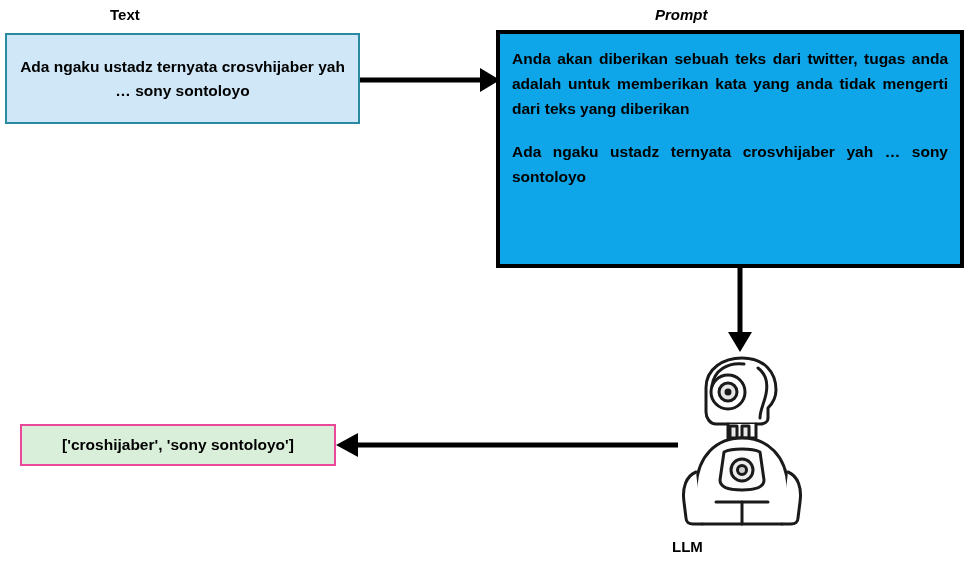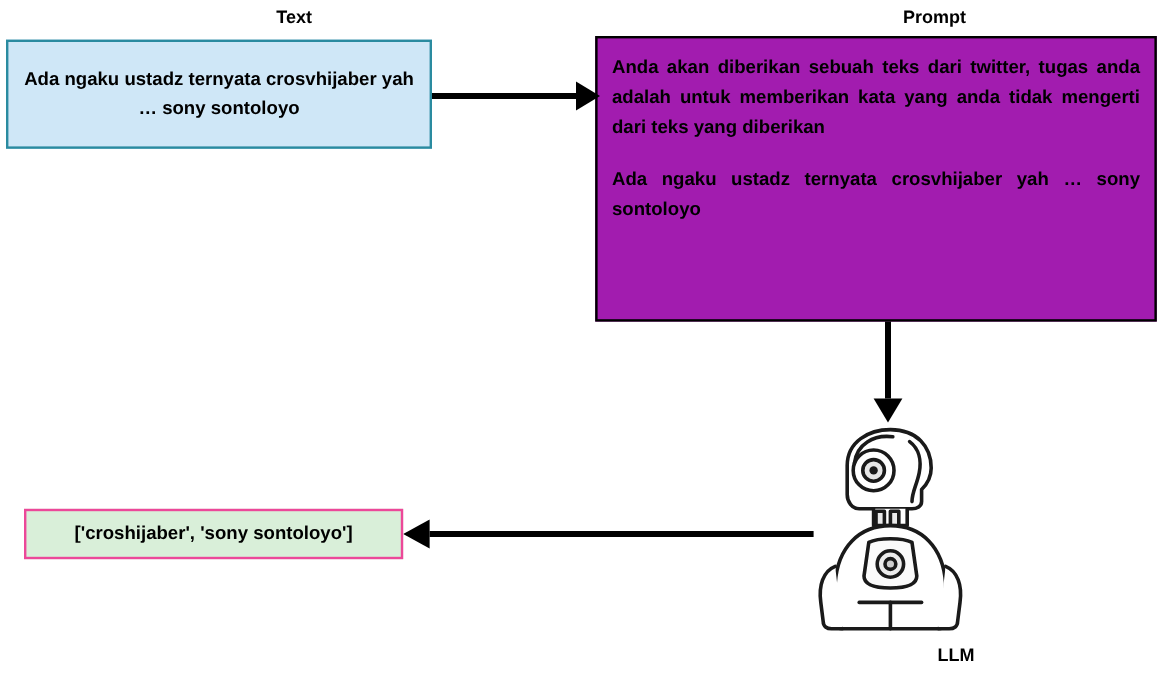--- a/index.html
+++ b/index.html
@@ -17,21 +17,21 @@
     height: 571px;
     overflow: hidden;
     background: #ffffff;
   }
 
   .label {
     position: absolute;
     font-weight: bold;
     font-size: 15px;
     color: #000;
-    text-align: right;
+    text-align: left;
   }
 
   .box {
     position: absolute;
     box-sizing: border-box;
     font-weight: bold;
     color: #000;
   }
 
   #text-box {
@@ -48,22 +48,22 @@
     font-size: 15.5px;
     line-height: 1.5;
     padding: 0 10px;
   }
 
   #prompt-box {
     left: 496px;
     top: 30px;
     width: 468px;
     height: 238px;
-    background: #a21caf;
-    border: 2px solid #000000;
+    background: #0ea5e9;
+    border: 4px solid #000000;
     padding: 12px 12px 10px 12px;
     font-size: 15.5px;
     line-height: 1.62;
   }
   #prompt-box .just {
     text-align: justify;
     text-align-last: left;
   }
   #prompt-box .gap {
     height: 18px;
@@ -101,20 +101,21 @@
   }
   #text-label {
     left: 110px;
     top: 6px;
     width: 150px;
   }
   #prompt-label {
     left: 655px;
     top: 6px;
     width: 150px;
+    font-style: italic;
   }
 </style>
 </head>
 <body>
 
 <div id="canvas">
 
   <div class="label" id="text-label">Text</div>
   <div class="label" id="prompt-label">Prompt</div>
 

